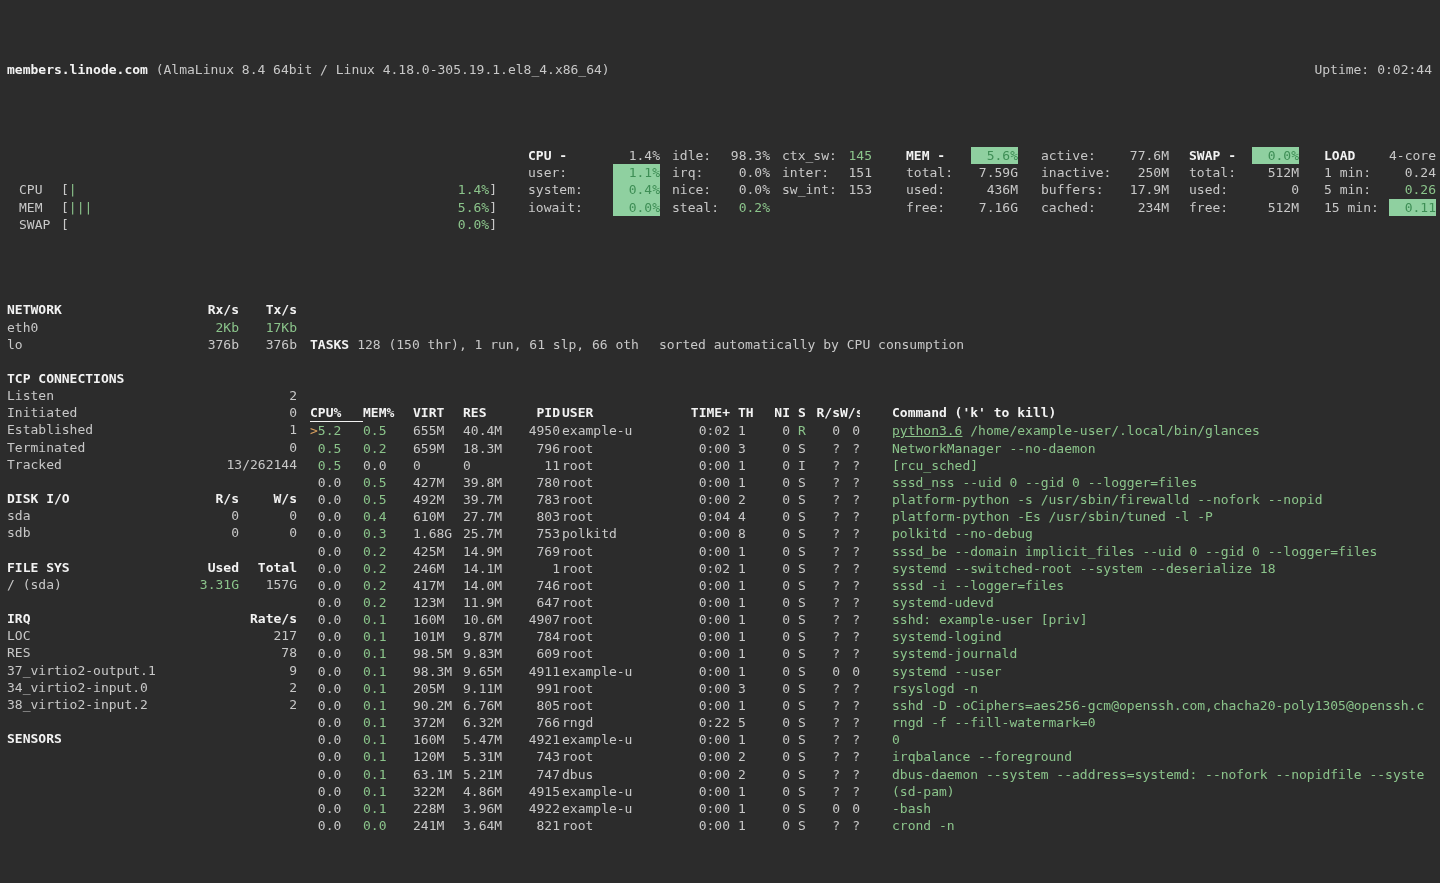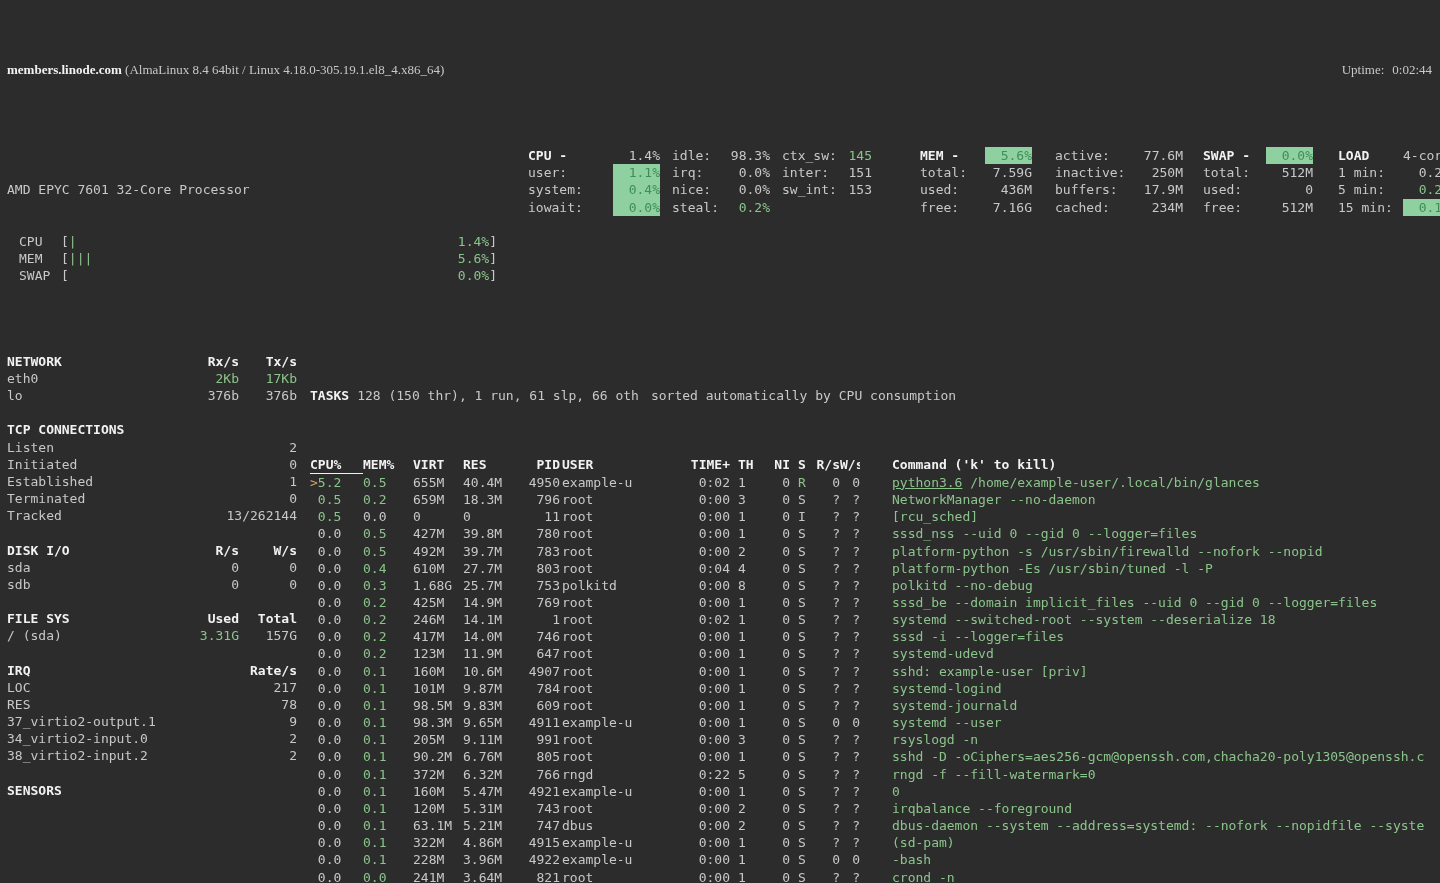--- a/index.html
+++ b/index.html
@@ -9,49 +9,49 @@
     background:var(--bg,#2c2c2c); color:var(--fg,#c8c8c8);
     font-family:"DejaVu Sans Mono", monospace;
     font-size:13px; line-height:17.16px; white-space:pre;
   }
   .b{ font-weight:bold; color:var(--bright,#f2f2f2); }
   .green{ color:var(--green,#8bc48b); }
   .accent{ color:var(--accent,#d8a05f); }
   .hl{ background:var(--hlbg,#8fd0a0); color:var(--hlfg,#3e8e55); padding-left:16px; }
   .u{ text-decoration:underline; }
 
-  .topbar{ display:flex; justify-content:space-between; padding:10px 8px 0 7px;font-family:Liberation Serif, serif; }
+  .topbar{ display:flex; justify-content:space-between; padding:10px 8px 0 7px; }
   .uptime-value{ margin-left:8px; }
 
   .summary{ display:flex; margin-top:17px; padding-left:7px; }
   .gauges{ width:500px; flex-shrink:0; margin-right:21px; }
   .grow{ display:flex; width:490px; }
   .glabel{ width:42px; flex-shrink:0;margin-left:12px; }
   .gbar{ flex:1; display:flex; }
   .gpct{ margin-left:auto; }
   .stats{ display:flex; align-items:flex-start; }
   .stat-col{ flex-shrink:0; }
   .sc0{width:132px} .sc1{width:98px;margin-left:12px} .sc2{width:90px;margin-left:12px}
-  .sc3{width:112px;margin-left:48px} .sc4{width:128px;margin-left:23px}
+  .sc3{width:112px;margin-left:34px} .sc4{width:128px;margin-left:23px}
   .sc5{width:110px;margin-left:20px} .sc6{width:112px;margin-left:25px}
   .stat-row{ display:flex; }
   .stat-value{ margin-left:auto; text-align:right; }
 
   .content{ display:flex; margin-top:17px; padding-left:7px; }
   .sidebar{ width:303px; padding-right:13px; flex-shrink:0; }
   .sb-row{ display:flex; }
   .sb-l{ flex:1 1 auto; overflow:hidden; }
   .sb-v{ width:58px; text-align:right; flex-shrink:0; }
   .sb-v.wide{ width:116px; }
   .sp{ height:17.16px; }
 
   .main{ flex:1; min-width:0; overflow:hidden; }
   .tasks{ margin-bottom:17.16px; }
   .tasks .counts{ margin-left:8px; }
-  .tasks .sort{ margin-left:12px; }
+  .tasks .sort{ margin-left:20px; }
   .pr{ display:flex; }
   .pc{ flex-shrink:0; overflow:hidden; }
   .c-cpu{width:53px} .c-mem{width:50px} .c-virt{width:50px} .c-res{width:60px}
   .c-pid{width:37px;text-align:right}
   .c-user{width:120px;padding-left:2px}
   .c-time{width:50px;text-align:right}
   .c-thr{width:24px;padding-left:8px}
   .c-ni{width:36px;text-align:right}
   .c-s{width:22px;padding-left:8px}
   .c-rs{width:28px;text-align:right}
@@ -66,21 +66,20 @@
 
 <div class="screen">
 
   <div class="topbar">
     <div><span class="b">members.linode.com</span><span> (AlmaLinux 8.4 64bit / Linux 4.18.0-305.19.1.el8_4.x86_64)</span></div>
     <div><span>Uptime:</span><span class="uptime-value">0:02:44</span></div>
   </div>
 
   <div class="summary">
     <div class="gauges">
-      <div>AMD EPYC 7601 32-Core Processor</div>
     <div class="grow"><span class="glabel">CPU</span><span>[</span><span class="gbar"><span class="green">|</span><span class="green gpct">1.4%</span></span><span>]</span></div><div class="grow"><span class="glabel">MEM</span><span>[</span><span class="gbar"><span class="green">|||</span><span class="green gpct">5.6%</span></span><span>]</span></div><div class="grow"><span class="glabel">SWAP</span><span>[</span><span class="gbar"><span class="green"></span><span class="green gpct">0.0%</span></span><span>]</span></div></div>
     <div class="stats"><div class="stat-col sc0"><div class="stat-row"><span class="b">CPU -</span><span class="stat-value ">1.4%</span></div><div class="stat-row"><span>user:</span><span class="stat-value hl">1.1%</span></div><div class="stat-row"><span>system:</span><span class="stat-value hl">0.4%</span></div><div class="stat-row"><span>iowait:</span><span class="stat-value hl">0.0%</span></div></div><div class="stat-col sc1"><div class="stat-row"><span>idle:</span><span class="stat-value ">98.3%</span></div><div class="stat-row"><span>irq:</span><span class="stat-value ">0.0%</span></div><div class="stat-row"><span>nice:</span><span class="stat-value ">0.0%</span></div><div class="stat-row"><span>steal:</span><span class="stat-value green">0.2%</span></div></div><div class="stat-col sc2"><div class="stat-row"><span>ctx_sw:</span><span class="stat-value green">145</span></div><div class="stat-row"><span>inter:</span><span class="stat-value ">151</span></div><div class="stat-row"><span>sw_int:</span><span class="stat-value ">153</span></div></div><div class="stat-col sc3"><div class="stat-row"><span class="b">MEM -</span><span class="stat-value hl">5.6%</span></div><div class="stat-row"><span>total:</span><span class="stat-value ">7.59G</span></div><div class="stat-row"><span>used:</span><span class="stat-value ">436M</span></div><div class="stat-row"><span>free:</span><span class="stat-value ">7.16G</span></div></div><div class="stat-col sc4"><div class="stat-row"><span>active:</span><span class="stat-value ">77.6M</span></div><div class="stat-row"><span>inactive:</span><span class="stat-value ">250M</span></div><div class="stat-row"><span>buffers:</span><span class="stat-value ">17.9M</span></div><div class="stat-row"><span>cached:</span><span class="stat-value ">234M</span></div></div><div class="stat-col sc5"><div class="stat-row"><span class="b">SWAP -</span><span class="stat-value hl">0.0%</span></div><div class="stat-row"><span>total:</span><span class="stat-value ">512M</span></div><div class="stat-row"><span>used:</span><span class="stat-value ">0</span></div><div class="stat-row"><span>free:</span><span class="stat-value ">512M</span></div></div><div class="stat-col sc6"><div class="stat-row"><span class="b">LOAD</span><span class="stat-value ">4-core</span></div><div class="stat-row"><span>1 min:</span><span class="stat-value ">0.24</span></div><div class="stat-row"><span>5 min:</span><span class="stat-value green">0.26</span></div><div class="stat-row"><span>15 min:</span><span class="stat-value hl">0.11</span></div></div></div>
   </div>
 
   <div class="content">
     <div class="sidebar"><div class="sb-row"><span class="sb-l b">NETWORK</span><span class="sb-v b">Rx/s</span><span class="sb-v b">Tx/s</span></div><div class="sb-row"><span class="sb-l">eth0</span><span class="sb-v green">2Kb</span><span class="sb-v green">17Kb</span></div><div class="sb-row"><span class="sb-l">lo</span><span class="sb-v">376b</span><span class="sb-v">376b</span></div><div class="sp"></div><div class="sb-row"><span class="sb-l b">TCP CONNECTIONS</span></div><div class="sb-row"><span class="sb-l">Listen</span><span class="sb-v wide">2</span></div><div class="sb-row"><span class="sb-l">Initiated</span><span class="sb-v wide">0</span></div><div class="sb-row"><span class="sb-l">Established</span><span class="sb-v wide">1</span></div><div class="sb-row"><span class="sb-l">Terminated</span><span class="sb-v wide">0</span></div><div class="sb-row"><span class="sb-l">Tracked</span><span class="sb-v wide">13/262144</span></div><div class="sp"></div><div class="sb-row"><span class="sb-l b">DISK I/O</span><span class="sb-v b">R/s</span><span class="sb-v b">W/s</span></div><div class="sb-row"><span class="sb-l">sda</span><span class="sb-v">0</span><span class="sb-v">0</span></div><div class="sb-row"><span class="sb-l">sdb</span><span class="sb-v">0</span><span class="sb-v">0</span></div><div class="sp"></div><div class="sb-row"><span class="sb-l b">FILE SYS</span><span class="sb-v b">Used</span><span class="sb-v b">Total</span></div><div class="sb-row"><span class="sb-l">/ (sda)</span><span class="sb-v green">3.31G</span><span class="sb-v">157G</span></div><div class="sp"></div><div class="sb-row"><span class="sb-l b">IRQ</span><span class="sb-v b wide">Rate/s</span></div><div class="sb-row"><span class="sb-l">LOC</span><span class="sb-v wide">217</span></div><div class="sb-row"><span class="sb-l">RES</span><span class="sb-v wide">78</span></div><div class="sb-row"><span class="sb-l">37_virtio2-output.1</span><span class="sb-v wide">9</span></div><div class="sb-row"><span class="sb-l">34_virtio2-input.0</span><span class="sb-v wide">2</span></div><div class="sb-row"><span class="sb-l">38_virtio2-input.2</span><span class="sb-v wide">2</span></div><div class="sp"></div><div class="sb-row"><span class="sb-l b">SENSORS</span></div></div>
     <div class="main">
       <div class="tasks"><span class="b">TASKS</span><span class="counts">128 (150 thr), 1 run, 61 slp, 66 oth</span><span class="sort">sorted automatically by CPU consumption</span></div>
       <div><div class="pr b"><span class="pc c-cpu sorted">CPU%</span><span class="pc c-mem">MEM%</span><span class="pc c-virt">VIRT</span><span class="pc c-res">RES</span><span class="pc c-pid">PID</span><span class="pc c-user">USER</span><span class="pc c-time">TIME+</span><span class="pc c-thr">THR</span><span class="pc c-ni">NI</span><span class="pc c-s">S</span><span class="pc c-rs">R/s</span><span class="pc c-ws">W/s</span><span class="pc c-cmd">Command ('k' to kill)</span></div><div class="pr"><span class="pc c-cpu"><span class="accent">&gt;</span><span class="green">5.2</span></span><span class="pc c-mem green">0.5</span><span class="pc c-virt">655M</span><span class="pc c-res">40.4M</span><span class="pc c-pid">4950</span><span class="pc c-user">example-u</span><span class="pc c-time">0:02</span><span class="pc c-thr">1</span><span class="pc c-ni">0</span><span class="pc c-s green">R</span><span class="pc c-rs">0</span><span class="pc c-ws">0</span><span class="pc c-cmd green"><span class="u">python3.6</span><span> /home/example-user/.local/bin/glances</span></span></div><div class="pr"><span class="pc c-cpu"><span class="accent"> </span><span class="green">0.5</span></span><span class="pc c-mem green">0.2</span><span class="pc c-virt">659M</span><span class="pc c-res">18.3M</span><span class="pc c-pid">796</span><span class="pc c-user">root</span><span class="pc c-time">0:00</span><span class="pc c-thr">3</span><span class="pc c-ni">0</span><span class="pc c-s">S</span><span class="pc c-rs">?</span><span class="pc c-ws">?</span><span class="pc c-cmd green">NetworkManager --no-daemon</span></div><div class="pr"><span class="pc c-cpu"><span class="accent"> </span><span class="green">0.5</span></span><span class="pc c-mem">0.0</span><span class="pc c-virt">0</span><span class="pc c-res">0</span><span class="pc c-pid">11</span><span class="pc c-user">root</span><span class="pc c-time">0:00</span><span class="pc c-thr">1</span><span class="pc c-ni">0</span><span class="pc c-s">I</span><span class="pc c-rs">?</span><span class="pc c-ws">?</span><span class="pc c-cmd green">[rcu_sched]</span></div><div class="pr"><span class="pc c-cpu"><span class="accent"> </span><span>0.0</span></span><span class="pc c-mem green">0.5</span><span class="pc c-virt">427M</span><span class="pc c-res">39.8M</span><span class="pc c-pid">780</span><span class="pc c-user">root</span><span class="pc c-time">0:00</span><span class="pc c-thr">1</span><span class="pc c-ni">0</span><span class="pc c-s">S</span><span class="pc c-rs">?</span><span class="pc c-ws">?</span><span class="pc c-cmd green">sssd_nss --uid 0 --gid 0 --logger=files</span></div><div class="pr"><span class="pc c-cpu"><span class="accent"> </span><span>0.0</span></span><span class="pc c-mem green">0.5</span><span class="pc c-virt">492M</span><span class="pc c-res">39.7M</span><span class="pc c-pid">783</span><span class="pc c-user">root</span><span class="pc c-time">0:00</span><span class="pc c-thr">2</span><span class="pc c-ni">0</span><span class="pc c-s">S</span><span class="pc c-rs">?</span><span class="pc c-ws">?</span><span class="pc c-cmd green">platform-python -s /usr/sbin/firewalld --nofork --nopid</span></div><div class="pr"><span class="pc c-cpu"><span class="accent"> </span><span>0.0</span></span><span class="pc c-mem green">0.4</span><span class="pc c-virt">610M</span><span class="pc c-res">27.7M</span><span class="pc c-pid">803</span><span class="pc c-user">root</span><span class="pc c-time">0:04</span><span class="pc c-thr">4</span><span class="pc c-ni">0</span><span class="pc c-s">S</span><span class="pc c-rs">?</span><span class="pc c-ws">?</span><span class="pc c-cmd green">platform-python -Es /usr/sbin/tuned -l -P</span></div><div class="pr"><span class="pc c-cpu"><span class="accent"> </span><span>0.0</span></span><span class="pc c-mem green">0.3</span><span class="pc c-virt">1.68G</span><span class="pc c-res">25.7M</span><span class="pc c-pid">753</span><span class="pc c-user">polkitd</span><span class="pc c-time">0:00</span><span class="pc c-thr">8</span><span class="pc c-ni">0</span><span class="pc c-s">S</span><span class="pc c-rs">?</span><span class="pc c-ws">?</span><span class="pc c-cmd green">polkitd --no-debug</span></div><div class="pr"><span class="pc c-cpu"><span class="accent"> </span><span>0.0</span></span><span class="pc c-mem green">0.2</span><span class="pc c-virt">425M</span><span class="pc c-res">14.9M</span><span class="pc c-pid">769</span><span class="pc c-user">root</span><span class="pc c-time">0:00</span><span class="pc c-thr">1</span><span class="pc c-ni">0</span><span class="pc c-s">S</span><span class="pc c-rs">?</span><span class="pc c-ws">?</span><span class="pc c-cmd green">sssd_be --domain implicit_files --uid 0 --gid 0 --logger=files</span></div><div class="pr"><span class="pc c-cpu"><span class="accent"> </span><span>0.0</span></span><span class="pc c-mem green">0.2</span><span class="pc c-virt">246M</span><span class="pc c-res">14.1M</span><span class="pc c-pid">1</span><span class="pc c-user">root</span><span class="pc c-time">0:02</span><span class="pc c-thr">1</span><span class="pc c-ni">0</span><span class="pc c-s">S</span><span class="pc c-rs">?</span><span class="pc c-ws">?</span><span class="pc c-cmd green">systemd --switched-root --system --deserialize 18</span></div><div class="pr"><span class="pc c-cpu"><span class="accent"> </span><span>0.0</span></span><span class="pc c-mem green">0.2</span><span class="pc c-virt">417M</span><span class="pc c-res">14.0M</span><span class="pc c-pid">746</span><span class="pc c-user">root</span><span class="pc c-time">0:00</span><span class="pc c-thr">1</span><span class="pc c-ni">0</span><span class="pc c-s">S</span><span class="pc c-rs">?</span><span class="pc c-ws">?</span><span class="pc c-cmd green">sssd -i --logger=files</span></div><div class="pr"><span class="pc c-cpu"><span class="accent"> </span><span>0.0</span></span><span class="pc c-mem green">0.2</span><span class="pc c-virt">123M</span><span class="pc c-res">11.9M</span><span class="pc c-pid">647</span><span class="pc c-user">root</span><span class="pc c-time">0:00</span><span class="pc c-thr">1</span><span class="pc c-ni">0</span><span class="pc c-s">S</span><span class="pc c-rs">?</span><span class="pc c-ws">?</span><span class="pc c-cmd green">systemd-udevd</span></div><div class="pr"><span class="pc c-cpu"><span class="accent"> </span><span>0.0</span></span><span class="pc c-mem green">0.1</span><span class="pc c-virt">160M</span><span class="pc c-res">10.6M</span><span class="pc c-pid">4907</span><span class="pc c-user">root</span><span class="pc c-time">0:00</span><span class="pc c-thr">1</span><span class="pc c-ni">0</span><span class="pc c-s">S</span><span class="pc c-rs">?</span><span class="pc c-ws">?</span><span class="pc c-cmd green">sshd: example-user [priv]</span></div><div class="pr"><span class="pc c-cpu"><span class="accent"> </span><span>0.0</span></span><span class="pc c-mem green">0.1</span><span class="pc c-virt">101M</span><span class="pc c-res">9.87M</span><span class="pc c-pid">784</span><span class="pc c-user">root</span><span class="pc c-time">0:00</span><span class="pc c-thr">1</span><span class="pc c-ni">0</span><span class="pc c-s">S</span><span class="pc c-rs">?</span><span class="pc c-ws">?</span><span class="pc c-cmd green">systemd-logind</span></div><div class="pr"><span class="pc c-cpu"><span class="accent"> </span><span>0.0</span></span><span class="pc c-mem green">0.1</span><span class="pc c-virt">98.5M</span><span class="pc c-res">9.83M</span><span class="pc c-pid">609</span><span class="pc c-user">root</span><span class="pc c-time">0:00</span><span class="pc c-thr">1</span><span class="pc c-ni">0</span><span class="pc c-s">S</span><span class="pc c-rs">?</span><span class="pc c-ws">?</span><span class="pc c-cmd green">systemd-journald</span></div><div class="pr"><span class="pc c-cpu"><span class="accent"> </span><span>0.0</span></span><span class="pc c-mem green">0.1</span><span class="pc c-virt">98.3M</span><span class="pc c-res">9.65M</span><span class="pc c-pid">4911</span><span class="pc c-user">example-u</span><span class="pc c-time">0:00</span><span class="pc c-thr">1</span><span class="pc c-ni">0</span><span class="pc c-s">S</span><span class="pc c-rs">0</span><span class="pc c-ws">0</span><span class="pc c-cmd green">systemd --user</span></div><div class="pr"><span class="pc c-cpu"><span class="accent"> </span><span>0.0</span></span><span class="pc c-mem green">0.1</span><span class="pc c-virt">205M</span><span class="pc c-res">9.11M</span><span class="pc c-pid">991</span><span class="pc c-user">root</span><span class="pc c-time">0:00</span><span class="pc c-thr">3</span><span class="pc c-ni">0</span><span class="pc c-s">S</span><span class="pc c-rs">?</span><span class="pc c-ws">?</span><span class="pc c-cmd green">rsyslogd -n</span></div><div class="pr"><span class="pc c-cpu"><span class="accent"> </span><span>0.0</span></span><span class="pc c-mem green">0.1</span><span class="pc c-virt">90.2M</span><span class="pc c-res">6.76M</span><span class="pc c-pid">805</span><span class="pc c-user">root</span><span class="pc c-time">0:00</span><span class="pc c-thr">1</span><span class="pc c-ni">0</span><span class="pc c-s">S</span><span class="pc c-rs">?</span><span class="pc c-ws">?</span><span class="pc c-cmd green">sshd -D -oCiphers=aes256-gcm@openssh.com,chacha20-poly1305@openssh.c</span></div><div class="pr"><span class="pc c-cpu"><span class="accent"> </span><span>0.0</span></span><span class="pc c-mem green">0.1</span><span class="pc c-virt">372M</span><span class="pc c-res">6.32M</span><span class="pc c-pid">766</span><span class="pc c-user">rngd</span><span class="pc c-time">0:22</span><span class="pc c-thr">5</span><span class="pc c-ni">0</span><span class="pc c-s">S</span><span class="pc c-rs">?</span><span class="pc c-ws">?</span><span class="pc c-cmd green">rngd -f --fill-watermark=0</span></div><div class="pr"><span class="pc c-cpu"><span class="accent"> </span><span>0.0</span></span><span class="pc c-mem green">0.1</span><span class="pc c-virt">160M</span><span class="pc c-res">5.47M</span><span class="pc c-pid">4921</span><span class="pc c-user">example-u</span><span class="pc c-time">0:00</span><span class="pc c-thr">1</span><span class="pc c-ni">0</span><span class="pc c-s">S</span><span class="pc c-rs">?</span><span class="pc c-ws">?</span><span class="pc c-cmd green">0</span></div><div class="pr"><span class="pc c-cpu"><span class="accent"> </span><span>0.0</span></span><span class="pc c-mem green">0.1</span><span class="pc c-virt">120M</span><span class="pc c-res">5.31M</span><span class="pc c-pid">743</span><span class="pc c-user">root</span><span class="pc c-time">0:00</span><span class="pc c-thr">2</span><span class="pc c-ni">0</span><span class="pc c-s">S</span><span class="pc c-rs">?</span><span class="pc c-ws">?</span><span class="pc c-cmd green">irqbalance --foreground</span></div><div class="pr"><span class="pc c-cpu"><span class="accent"> </span><span>0.0</span></span><span class="pc c-mem green">0.1</span><span class="pc c-virt">63.1M</span><span class="pc c-res">5.21M</span><span class="pc c-pid">747</span><span class="pc c-user">dbus</span><span class="pc c-time">0:00</span><span class="pc c-thr">2</span><span class="pc c-ni">0</span><span class="pc c-s">S</span><span class="pc c-rs">?</span><span class="pc c-ws">?</span><span class="pc c-cmd green">dbus-daemon --system --address=systemd: --nofork --nopidfile --syste</span></div><div class="pr"><span class="pc c-cpu"><span class="accent"> </span><span>0.0</span></span><span class="pc c-mem green">0.1</span><span class="pc c-virt">322M</span><span class="pc c-res">4.86M</span><span class="pc c-pid">4915</span><span class="pc c-user">example-u</span><span class="pc c-time">0:00</span><span class="pc c-thr">1</span><span class="pc c-ni">0</span><span class="pc c-s">S</span><span class="pc c-rs">?</span><span class="pc c-ws">?</span><span class="pc c-cmd green">(sd-pam)</span></div><div class="pr"><span class="pc c-cpu"><span class="accent"> </span><span>0.0</span></span><span class="pc c-mem green">0.1</span><span class="pc c-virt">228M</span><span class="pc c-res">3.96M</span><span class="pc c-pid">4922</span><span class="pc c-user">example-u</span><span class="pc c-time">0:00</span><span class="pc c-thr">1</span><span class="pc c-ni">0</span><span class="pc c-s">S</span><span class="pc c-rs">0</span><span class="pc c-ws">0</span><span class="pc c-cmd green">-bash</span></div><div class="pr"><span class="pc c-cpu"><span class="accent"> </span><span>0.0</span></span><span class="pc c-mem green">0.0</span><span class="pc c-virt">241M</span><span class="pc c-res">3.64M</span><span class="pc c-pid">821</span><span class="pc c-user">root</span><span class="pc c-time">0:00</span><span class="pc c-thr">1</span><span class="pc c-ni">0</span><span class="pc c-s">S</span><span class="pc c-rs">?</span><span class="pc c-ws">?</span><span class="pc c-cmd green">crond -n</span></div></div>
     </div>

